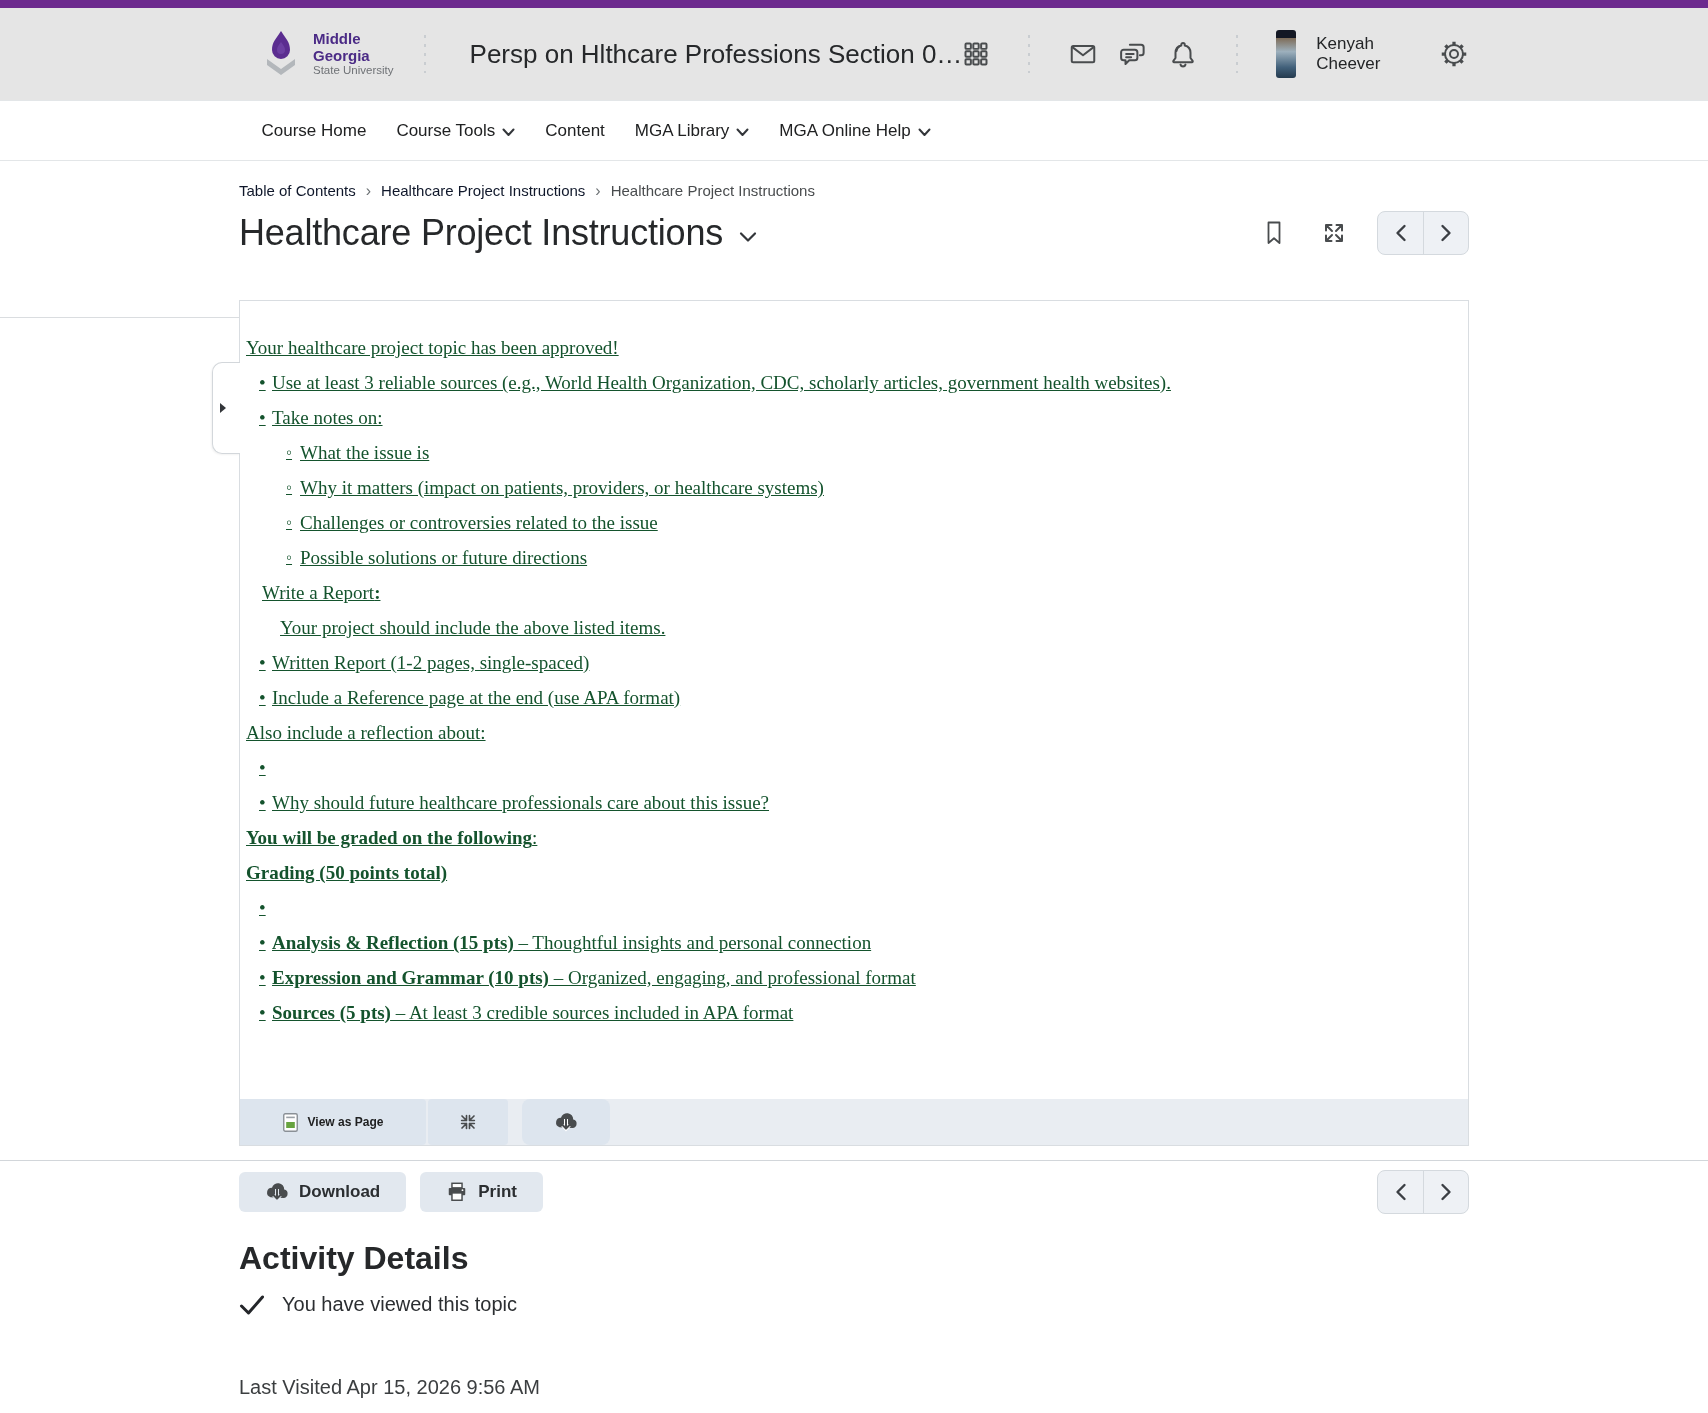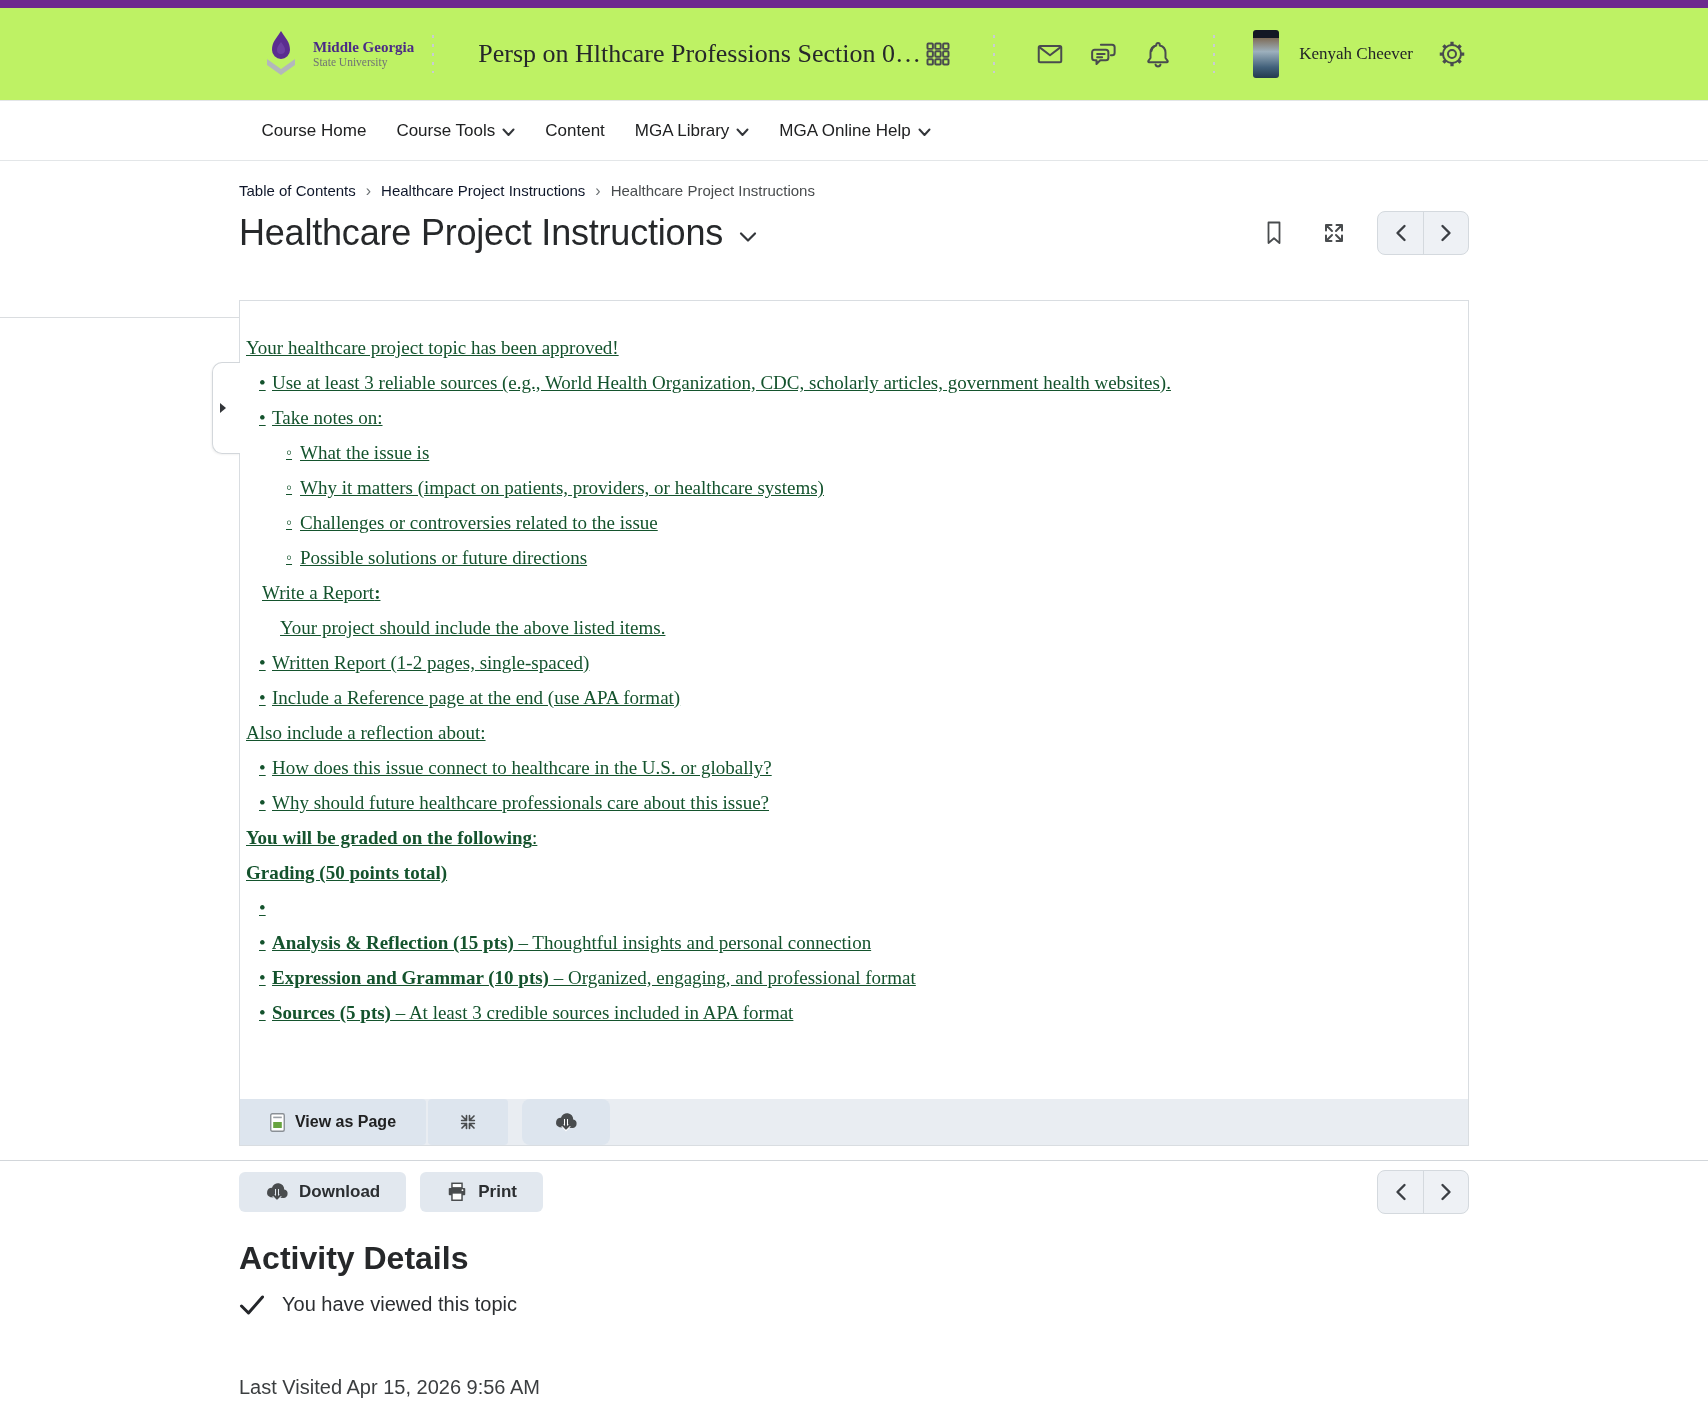--- a/index.html
+++ b/index.html
@@ -7,21 +7,21 @@
     width:1708px;height:1413px;position:relative;overflow:hidden;
     background:#ffffff;color:#202122;
     font-family:"Liberation Sans",sans-serif;
   }
   .container{width:1230px;margin:0 auto;position:relative;}
 
   
   .topbar{height:8px;background:#6d2a8e;}
 
   
-  .site-header{height:92px;border-bottom:1px solid #e3e6e8;background:#bef264;font-family:Liberation Serif, serif;}
+  .site-header{height:92px;border-bottom:1px solid #e3e6e8;background:#e5e5e5;}
   .header-inner{height:100%;display:flex;align-items:center;}
   .logo{display:flex;align-items:center;gap:10px;margin-left:20px;cursor:pointer;}
   .logo-text{line-height:1.1;}
   .logo-line1{font-size:15px;font-weight:bold;color:#4b2b86;}
   .logo-line2{font-size:11.5px;color:#6f7276;}
   .v-dots{width:2px;height:38px;margin:0 18px;
     background:repeating-linear-gradient(to bottom,#c9cdd1 0 3px,transparent 3px 9px);}
   .course-title{font-size:26px;color:#26282a;white-space:nowrap;margin-left:26px;}
   .header-icons{margin-left:auto;display:flex;align-items:center;gap:20px;}
   .icon-btn{width:34px;height:34px;display:flex;align-items:center;justify-content:center;cursor:pointer;background:none;border:none;padding:0;}
@@ -57,21 +57,21 @@
   .doc p,.doc-li{margin:0 0 13px 0;line-height:22px;}
   .doc p.ind1{margin-left:16px;}
   .doc p.ind2{margin-left:34px;}
   .doc-li{display:flex;}
   .doc-li.lvl1 .marker{flex:0 0 13px;margin-left:13px;}
   .doc-li.lvl2 .marker{flex:0 0 14px;margin-left:40px;font-size:17px;}
   .seg-b{font-weight:bold;}
 
   .viewer-toolbar{height:46px;background:#e9edf2;display:flex;align-items:stretch;}
   .vt-seg{background:#dde5ee;display:flex;align-items:center;justify-content:center;border:none;cursor:pointer;}
-  .vt-view{width:186px;gap:10px;font-size:16px;font-weight:bold;color:#202122;border-radius:0 4px 4px 0;}
+  .vt-view{width:186px;gap:10px;font-size:12px;font-weight:bold;color:#202122;border-radius:0 4px 4px 0;}
   .vt-collapse{width:80px;margin-left:2px;border-radius:4px;}
   .vt-download{width:88px;margin-left:14px;border-radius:8px;}
   .vt-view span{font-family:"Liberation Sans",sans-serif;}
 
   
   .page-divider{margin-top:14px;border-top:1px solid #d2d6da;width:1708px;}
   .actions-row{margin-top:9px;display:flex;align-items:center;}
   .action-btn{height:40px;display:flex;align-items:center;gap:10px;padding:0 26px;
     background:#e2e8ef;border:none;border-radius:6px;cursor:pointer;
     font-family:"Liberation Sans",sans-serif;font-size:17px;font-weight:bold;color:#2b2e31;}
@@ -299,21 +299,20 @@
           <span class="marker">•</span>
           <span><span class="seg">Written Report (1-2 pages, single-spaced)</span></span>
         </div>
         <div class="doc-li lvl1">
           <span class="marker">•</span>
           <span><span class="seg">Include a Reference page at the end (use APA format)</span></span>
         </div>
         <p><span class="seg">Also include a reflection about:</span></p>
         <div class="doc-li lvl1">
           <span class="marker">•</span>
-          <span><span class="seg">How does this issue connect to healthcare in the U.S. or globally?</span></span>
         </div>
         <div class="doc-li lvl1">
           <span class="marker">•</span>
           <span><span class="seg">Why should future healthcare professionals care about this issue?</span></span>
         </div>
         <p><span class="seg-b">You will be graded on the following</span><span class="seg">:</span></p>
         <p><span class="seg-b">Grading (50 points total)</span></p>
         <div class="doc-li lvl1">
           <span class="marker">•</span>
         </div>

